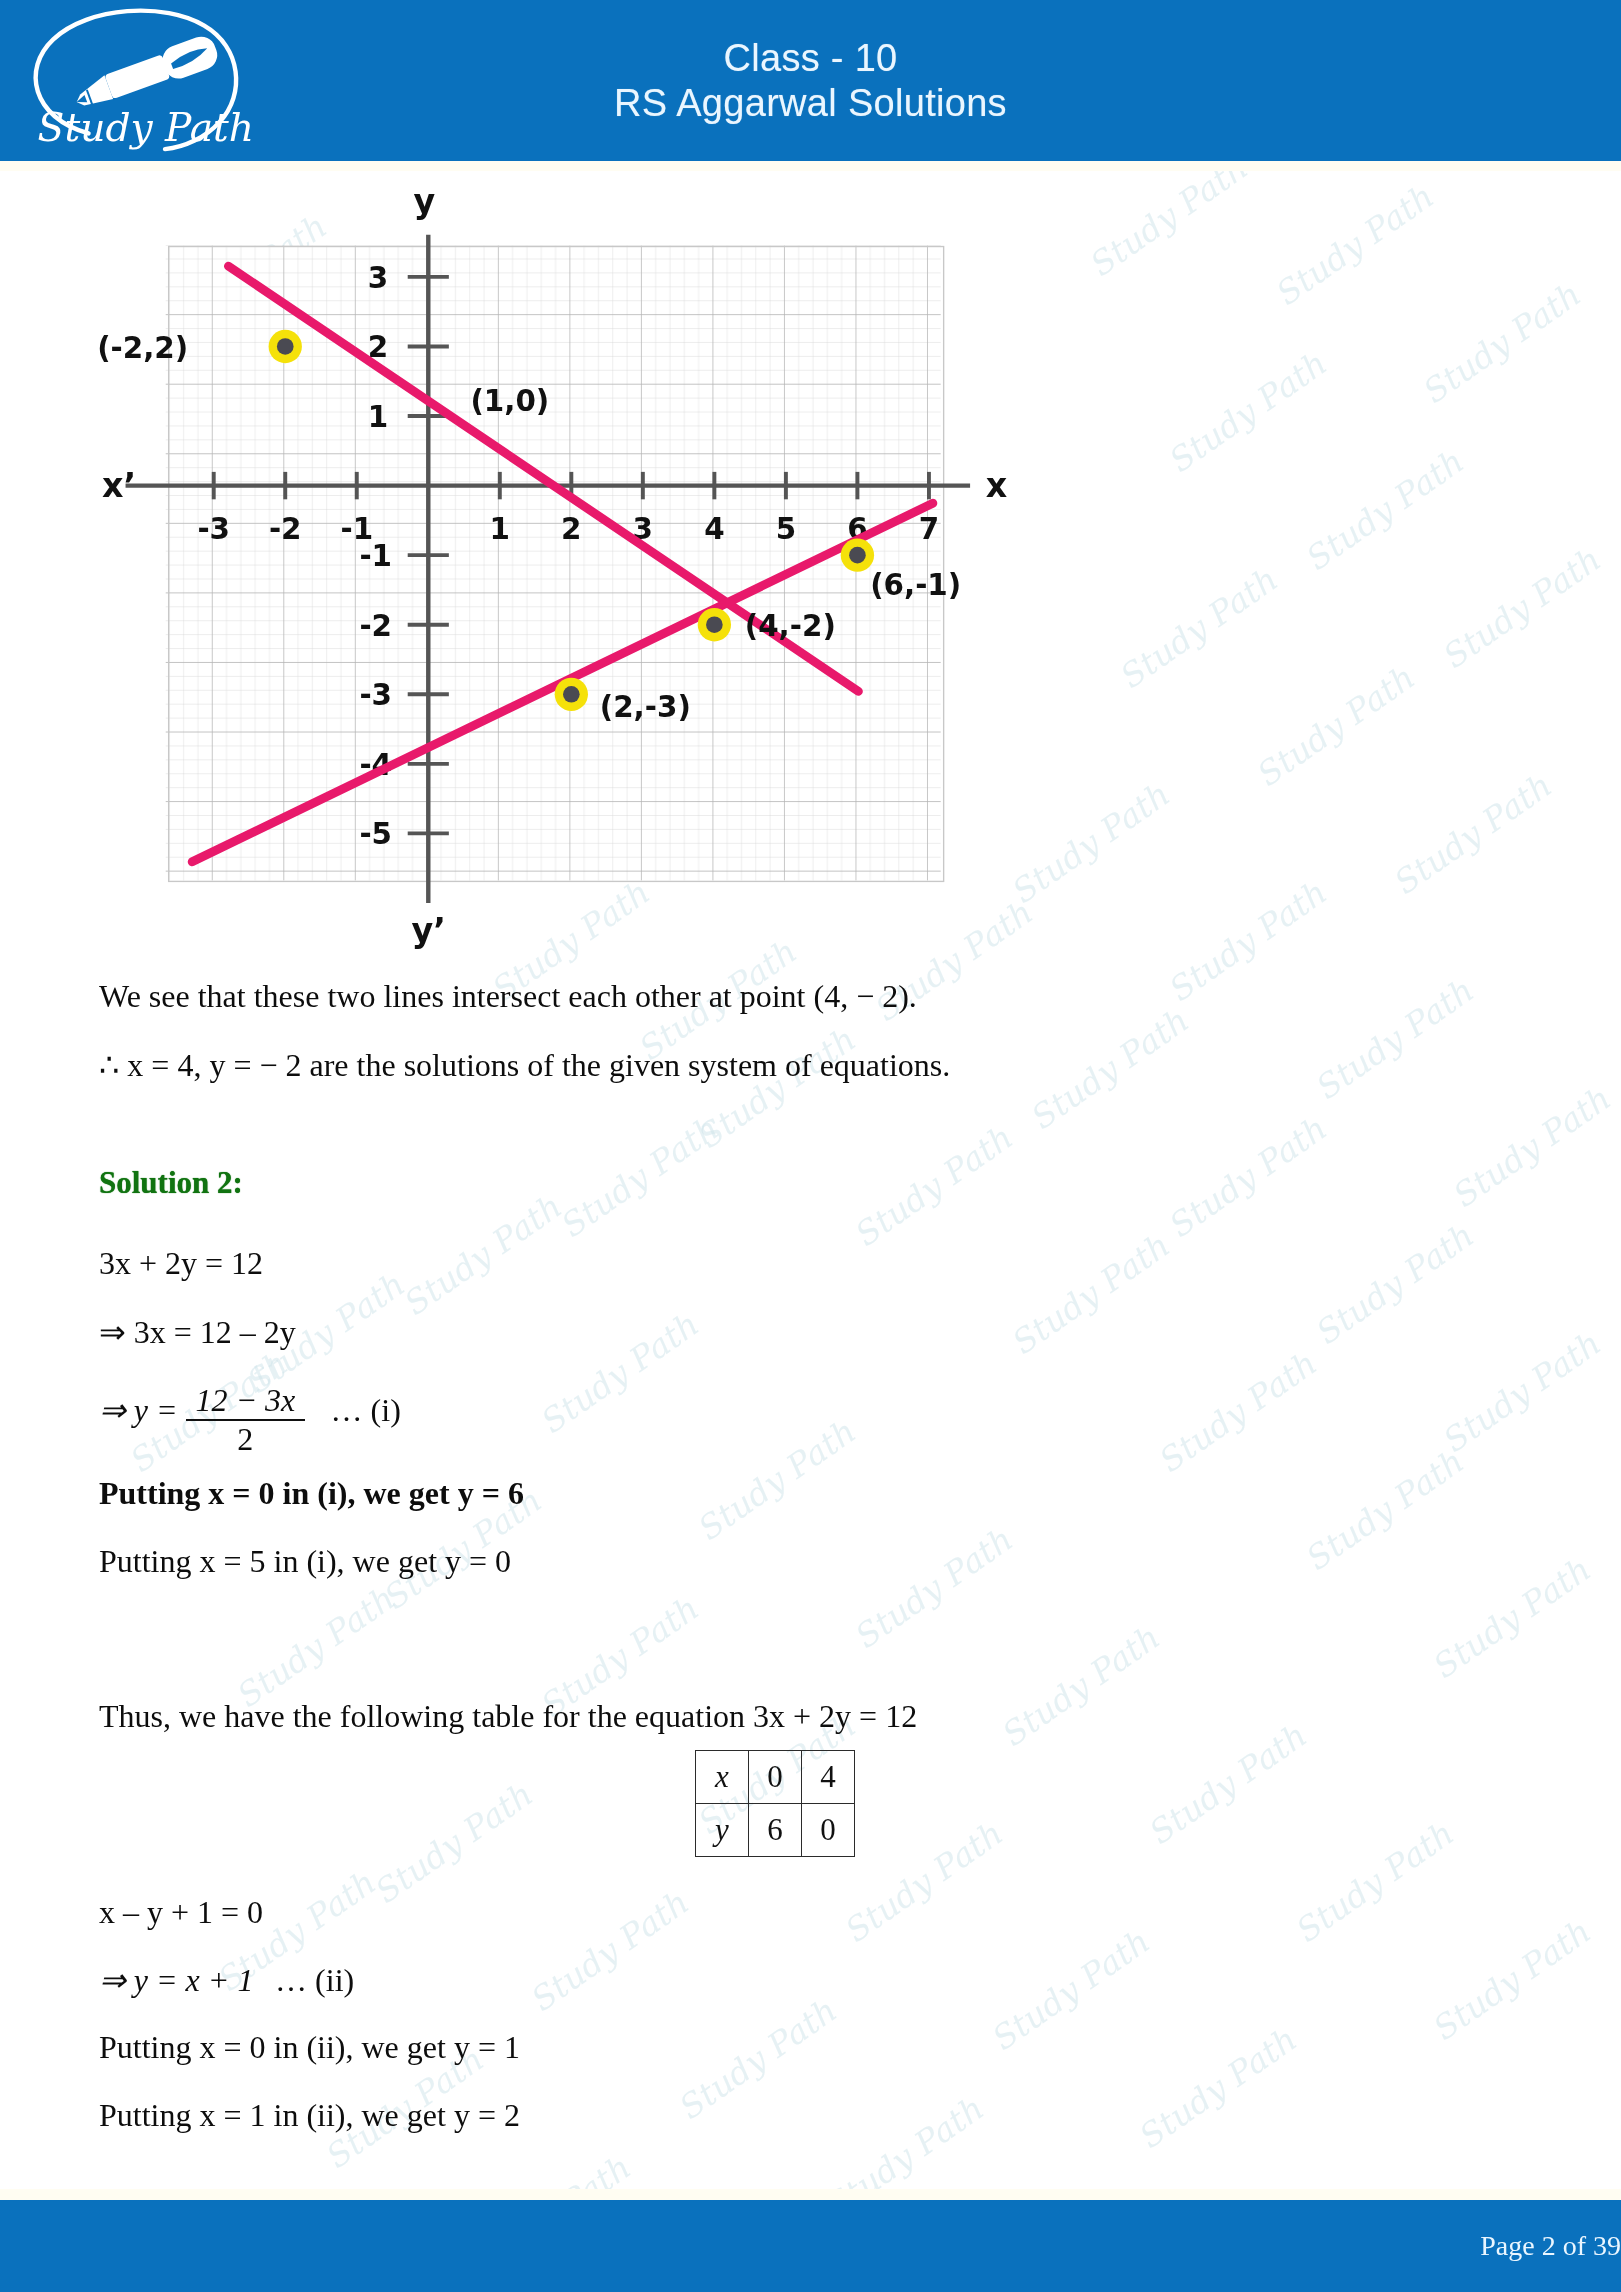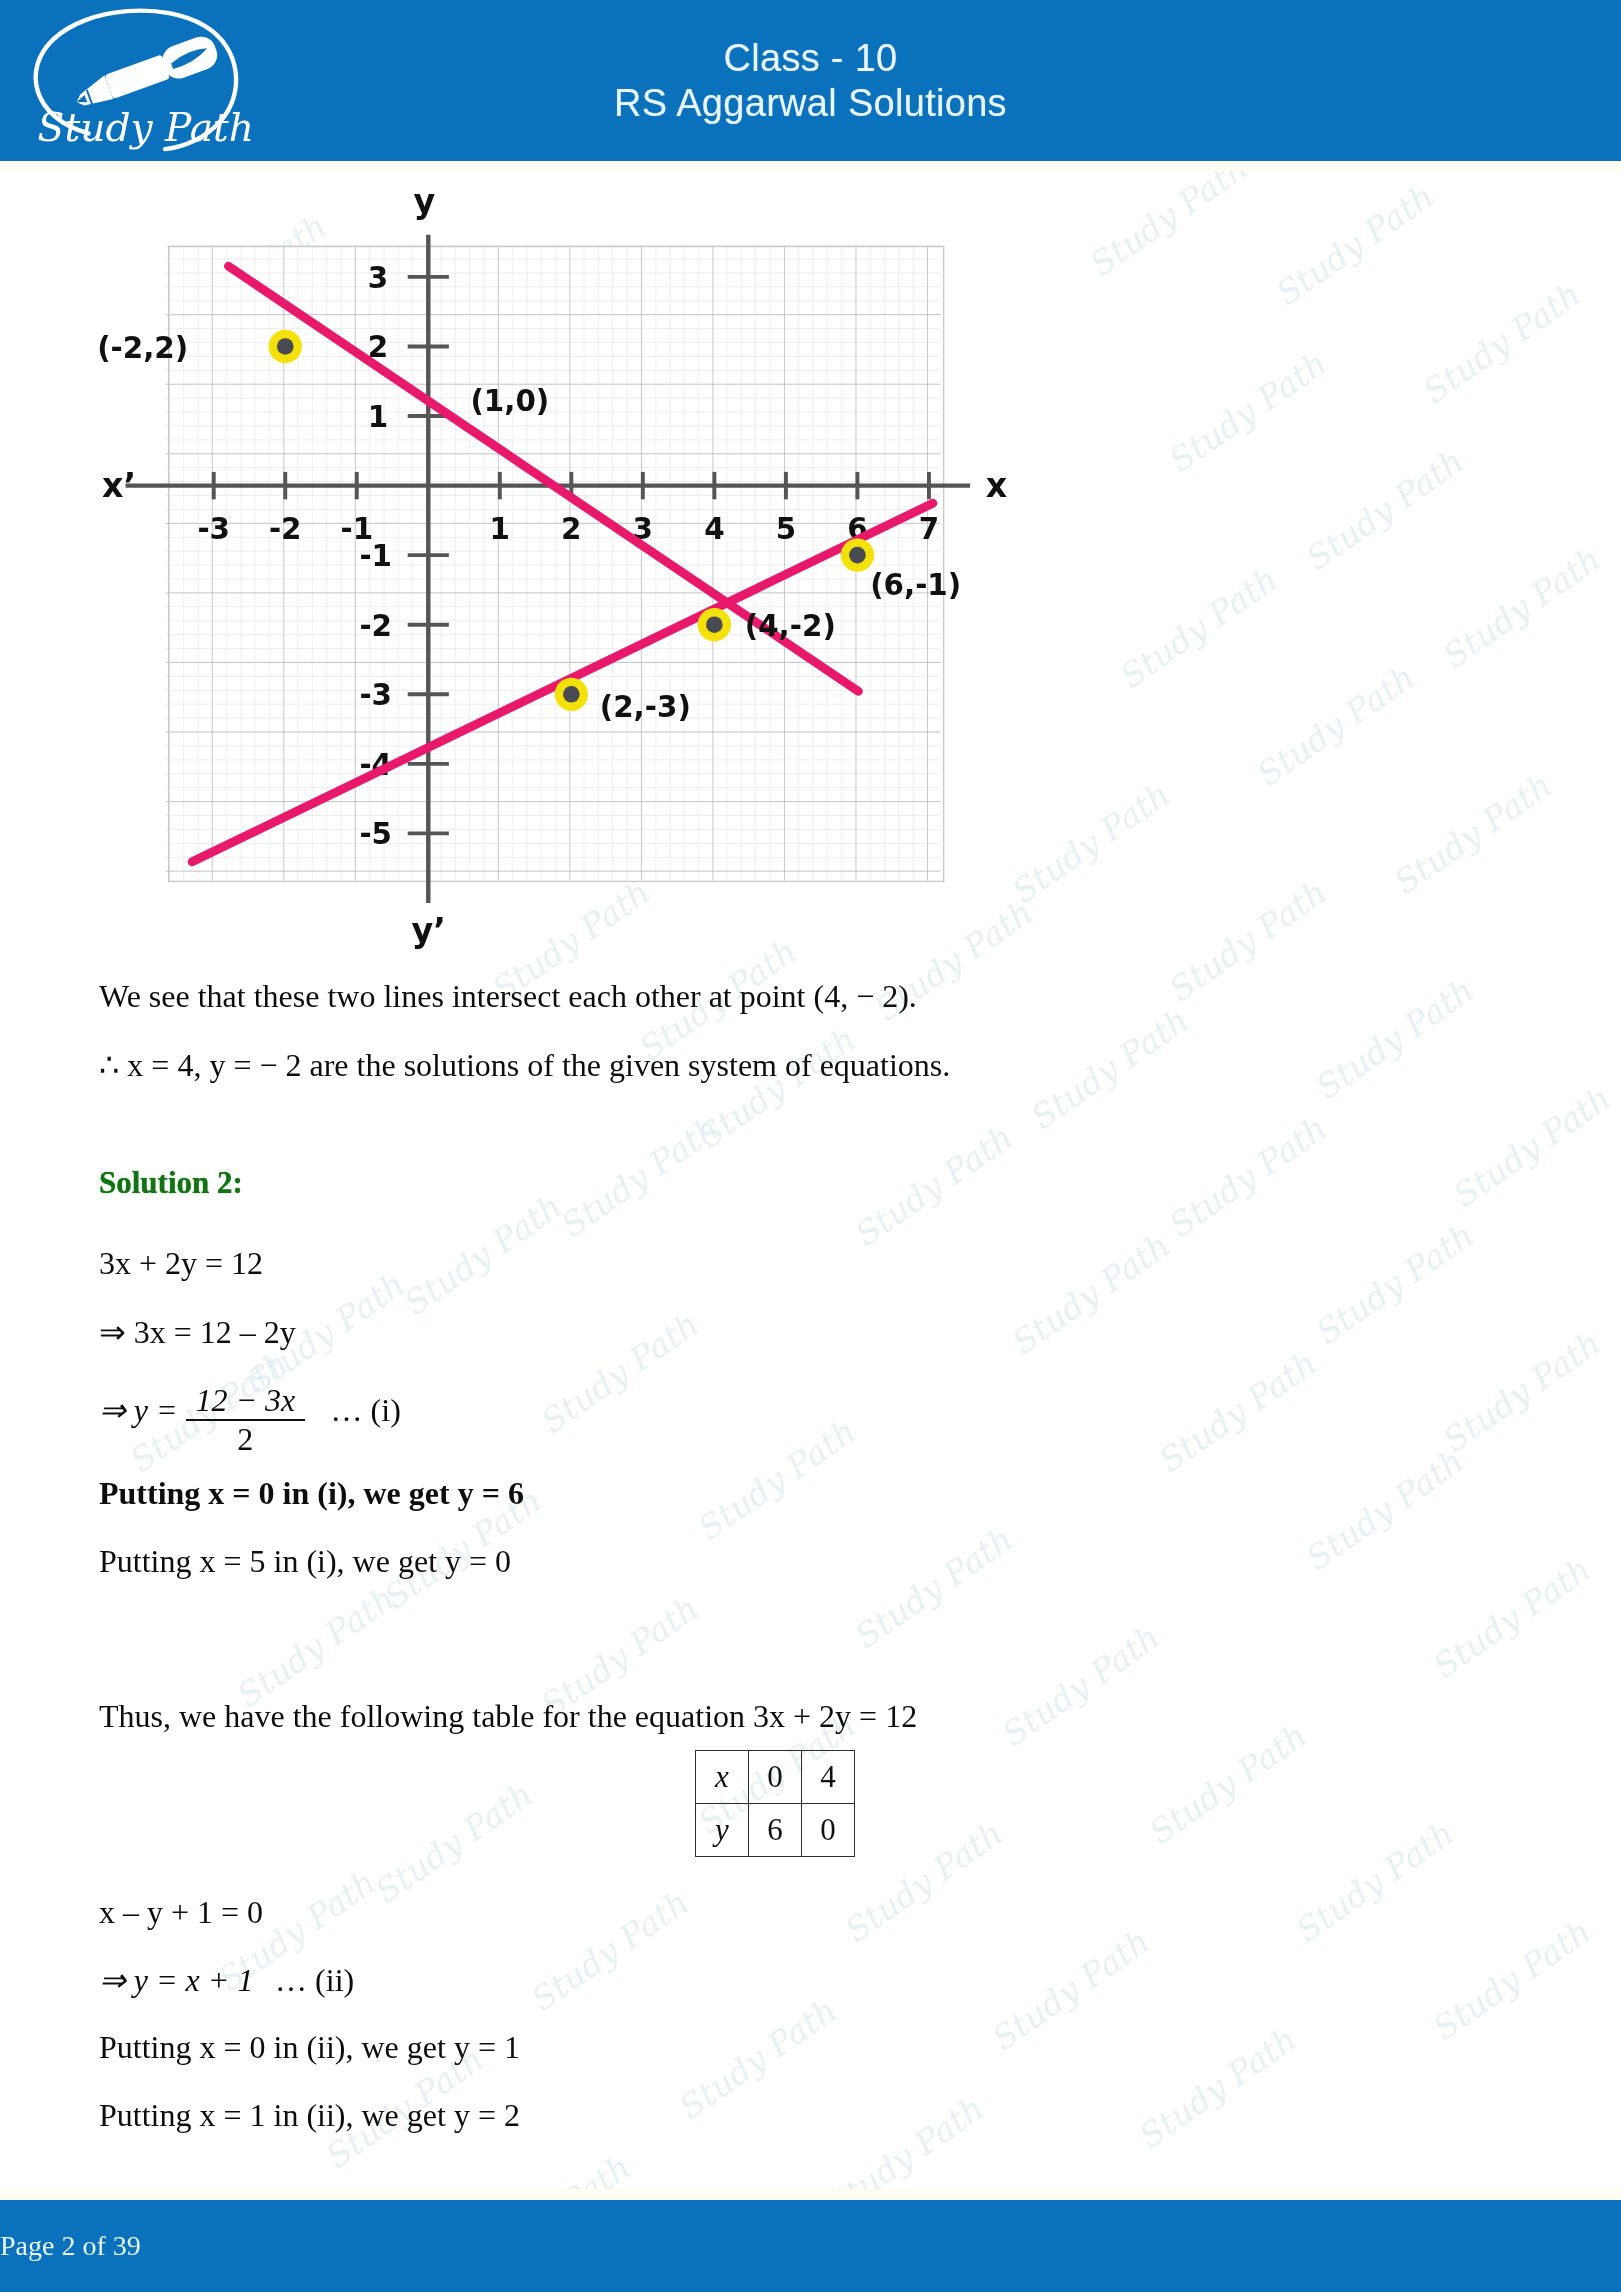--- a/index.html
+++ b/index.html
@@ -50,21 +50,21 @@
   
   #top-strip{
     position:absolute;left:0;top:161px;width:1621px;height:9.8px;
     background:#fffdf2;z-index:19;
   }
 
   
   #page-footer{
     position:absolute;left:0;top:2200px;width:1621px;height:92px;
     background:#0a71bd;z-index:20;
-    display:flex;align-items:center;justify-content:flex-start;
+    display:flex;align-items:center;justify-content:flex-end;
   }
   #footer-text{
     color:#eaf6ff;font-size:28px;font-family:"Liberation Serif",serif;
   }
   #footer-strip{
     position:absolute;left:0;top:2189px;width:1621px;height:11.8px;
     background:#fffdf2;z-index:19;
   }
 
   

